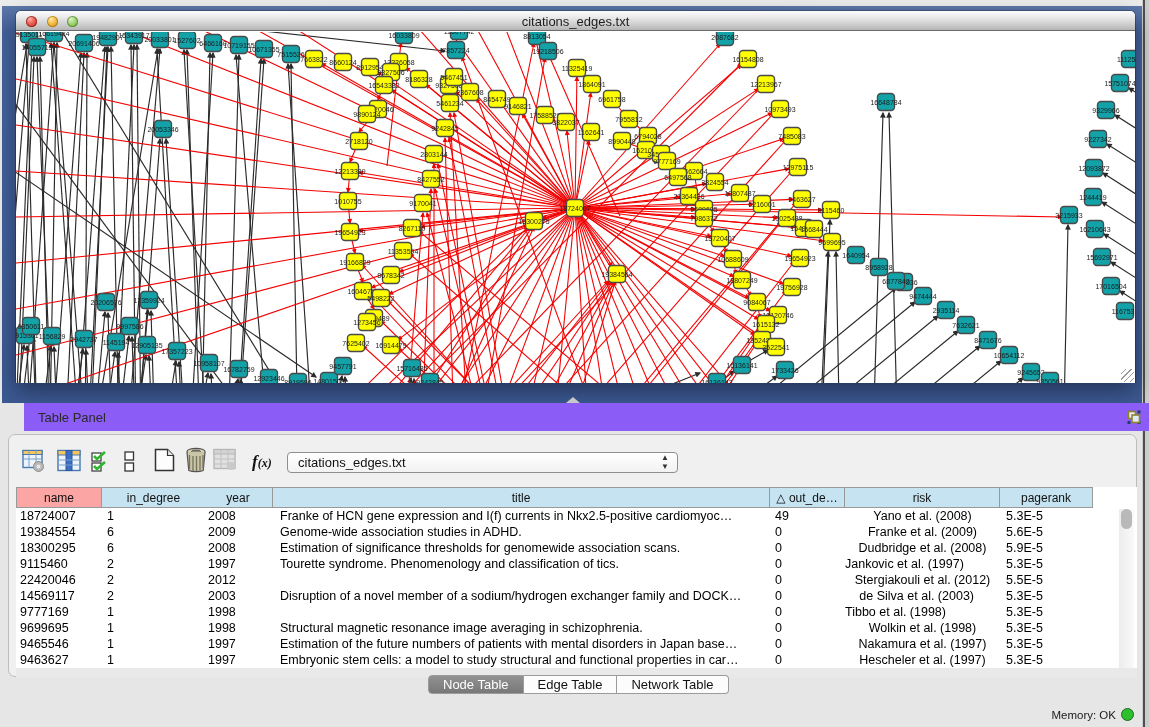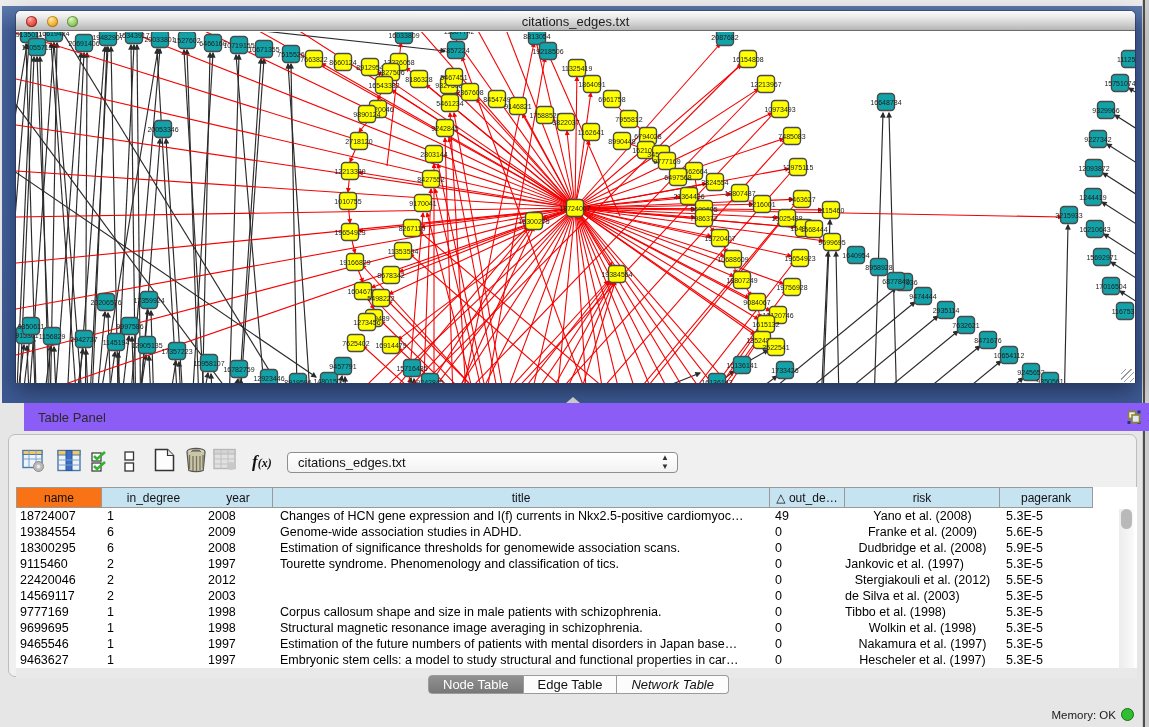--- a/index.html
+++ b/index.html
@@ -47,34 +47,34 @@
 #tbar { position:absolute; left:6px; top:6px; width:1110px; height:42px; }
 .ic { position:absolute; top:4px; }
 #combo { position:absolute; left:272px; top:11px; width:391px; height:21px; background:linear-gradient(180deg,#ffffff 0%,#f2f2f2 100%);
   border:1px solid #8e8e8e; border-radius:4px; font-size:13px; color:#111; line-height:19px; padding-left:10px; }
 #combo .arr { position:absolute; right:8px; top:0; font-size:8px; color:#333; line-height:9px; text-align:center; }
 
 
 #tbl { position:absolute; left:7px; top:52px; width:1121px; height:181px; background:#ffffff; overflow:hidden; }
 #thead { position:absolute; left:0; top:0; height:21px; width:1121px; font-size:12px; color:#111; }
 #thead .hc { position:absolute; top:0; height:21px; background:#c6e3f2; border:1px solid #999; border-left:none; text-align:center; line-height:20px; }
-#thead .hc.first { border-left:1px solid #999; background:#f97316; }
+#thead .hc.first { border-left:1px solid #999; background:#fca5a5; }
 #rows { position:absolute; left:0; top:21px; width:1121px; font-size:12.5px; color:#000; }
 .tr { position:absolute; height:16px; line-height:16px; width:1121px; white-space:nowrap; }
 .tr span { position:absolute; overflow:hidden; }
 
 #vsb { position:absolute; left:1103px; top:22px; width:15px; height:159px; background:linear-gradient(90deg,#ececec,#fafafa); }
 #vsb .th { position:absolute; left:2px; top:0px; width:11px; height:20px; border-radius:6px; background:#b9b9b9; }
 #hsb { position:absolute; left:7px; top:233px; width:1121px; height:10px; background:#e9e9e9; }
 
 
 #tabs { position:absolute; left:419px; top:240px; height:27px; display:flex; font-size:13px; }
 #tabs .tab { height:19px; line-height:18px; padding:0 14px; background:#fcfcfc; border:1px solid #9b9b9b; border-left:none; color:#111; }
 #tabs .tab.first { border-left:1px solid #9b9b9b; border-radius:4px 0 0 4px; }
-#tabs .tab.last { border-radius:0 4px 4px 0;font-style:italic; }
+#tabs .tab.last { border-radius:0 4px 4px 0; }
 #tabs .tab.sel { background:linear-gradient(180deg,#919191,#787878); color:#fff; }
 
 
 #sbar { position:absolute; left:0; top:700px; width:1142px; height:27px; background:#e6e6e6; }
 #mem { position:absolute; right:26px; top:9px; font-size:11.5px; color:#1a1a1a; }
 #memdot { position:absolute; left:1121px; top:8px; width:13px; height:13px; border-radius:50%; background:#2ebf2e; border:1.5px solid #1b6b1b; }
 
 svg text.nl { paint-order:stroke; }
 </style>
 </head>
@@ -995,21 +995,21 @@
 <div class="hc" style="left:257px;width:497px">title</div>
 <div class="hc" style="left:754px;width:75px">△ out_de…</div>
 <div class="hc" style="left:829px;width:155px">risk</div>
 <div class="hc" style="left:984px;width:93px">pagerank</div>
         </div>
         <div id="rows">
 <div class="tr" style="top:0px">
               <span style="left:4px;width:80px">18724007</span>
               <span style="left:91px;width:95px">1</span>
               <span style="left:192px;width:62px">2008</span>
-              <span style="left:264px;width:488px">Changes of HCN gene expression and I(f) currents in Nkx2.5-positive cardiomyoc…</span>
+              <span style="left:264px;width:488px">Franke of HCN gene expression and I(f) currents in Nkx2.5-positive cardiomyoc…</span>
               <span style="left:759px;width:68px">49</span>
               <span style="left:829px;width:155px;text-align:center">Yano et al. (2008)</span>
               <span style="left:990px;width:87px">5.3E-5</span>
             </div>
 <div class="tr" style="top:16px">
               <span style="left:4px;width:80px">19384554</span>
               <span style="left:91px;width:95px">6</span>
               <span style="left:192px;width:62px">2009</span>
               <span style="left:264px;width:488px">Genome-wide association studies in ADHD.</span>
               <span style="left:759px;width:68px">0</span>
@@ -1039,29 +1039,29 @@
               <span style="left:91px;width:95px">2</span>
               <span style="left:192px;width:62px">2012</span>
               <span style="left:759px;width:68px">0</span>
               <span style="left:829px;width:155px;text-align:center">Stergiakouli et al. (2012)</span>
               <span style="left:990px;width:87px">5.5E-5</span>
             </div>
 <div class="tr" style="top:80px">
               <span style="left:4px;width:80px">14569117</span>
               <span style="left:91px;width:95px">2</span>
               <span style="left:192px;width:62px">2003</span>
+              <span style="left:264px;width:488px">Disruption of a novel member of a sodium/hydrogen exchanger family and DOCK…</span>
               <span style="left:759px;width:68px">0</span>
-              <span style="left:829px;width:155px;text-align:left">de Silva et al. (2003)</span>
+              <span style="left:803px;width:155px;text-align:right">de Silva et al. (2003)</span>
               <span style="left:990px;width:87px">5.3E-5</span>
             </div>
 <div class="tr" style="top:96px">
               <span style="left:4px;width:80px">9777169</span>
               <span style="left:91px;width:95px">1</span>
               <span style="left:192px;width:62px">1998</span>
-              <span style="left:264px;width:488px">Corpus callosum shape and size in male patients with schizophrenia.</span>
               <span style="left:759px;width:68px">0</span>
               <span style="left:829px;width:155px;text-align:left">Tibbo et al. (1998)</span>
               <span style="left:990px;width:87px">5.3E-5</span>
             </div>
 <div class="tr" style="top:112px">
               <span style="left:4px;width:80px">9699695</span>
               <span style="left:91px;width:95px">1</span>
               <span style="left:192px;width:62px">1998</span>
               <span style="left:264px;width:488px">Structural magnetic resonance image averaging in schizophrenia.</span>
               <span style="left:759px;width:68px">0</span>

